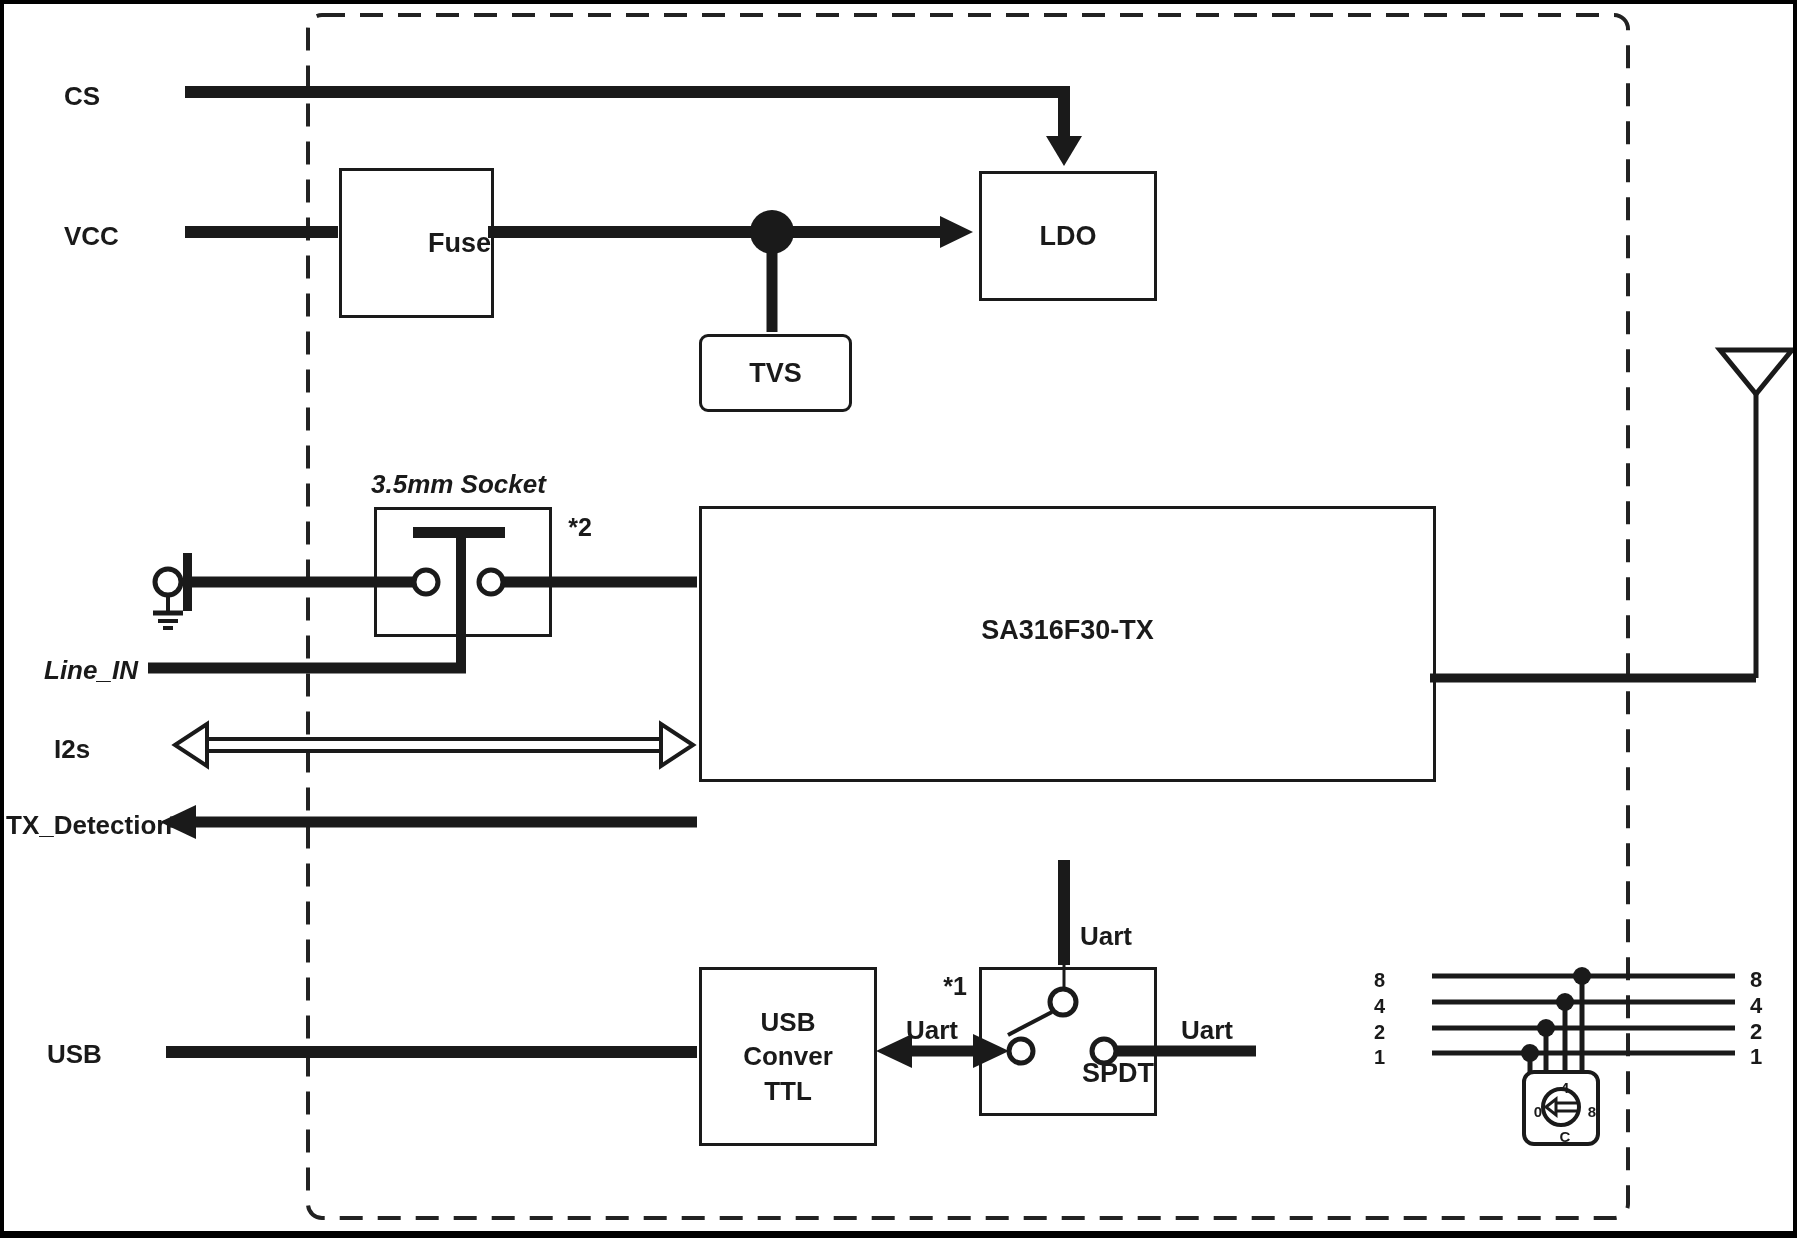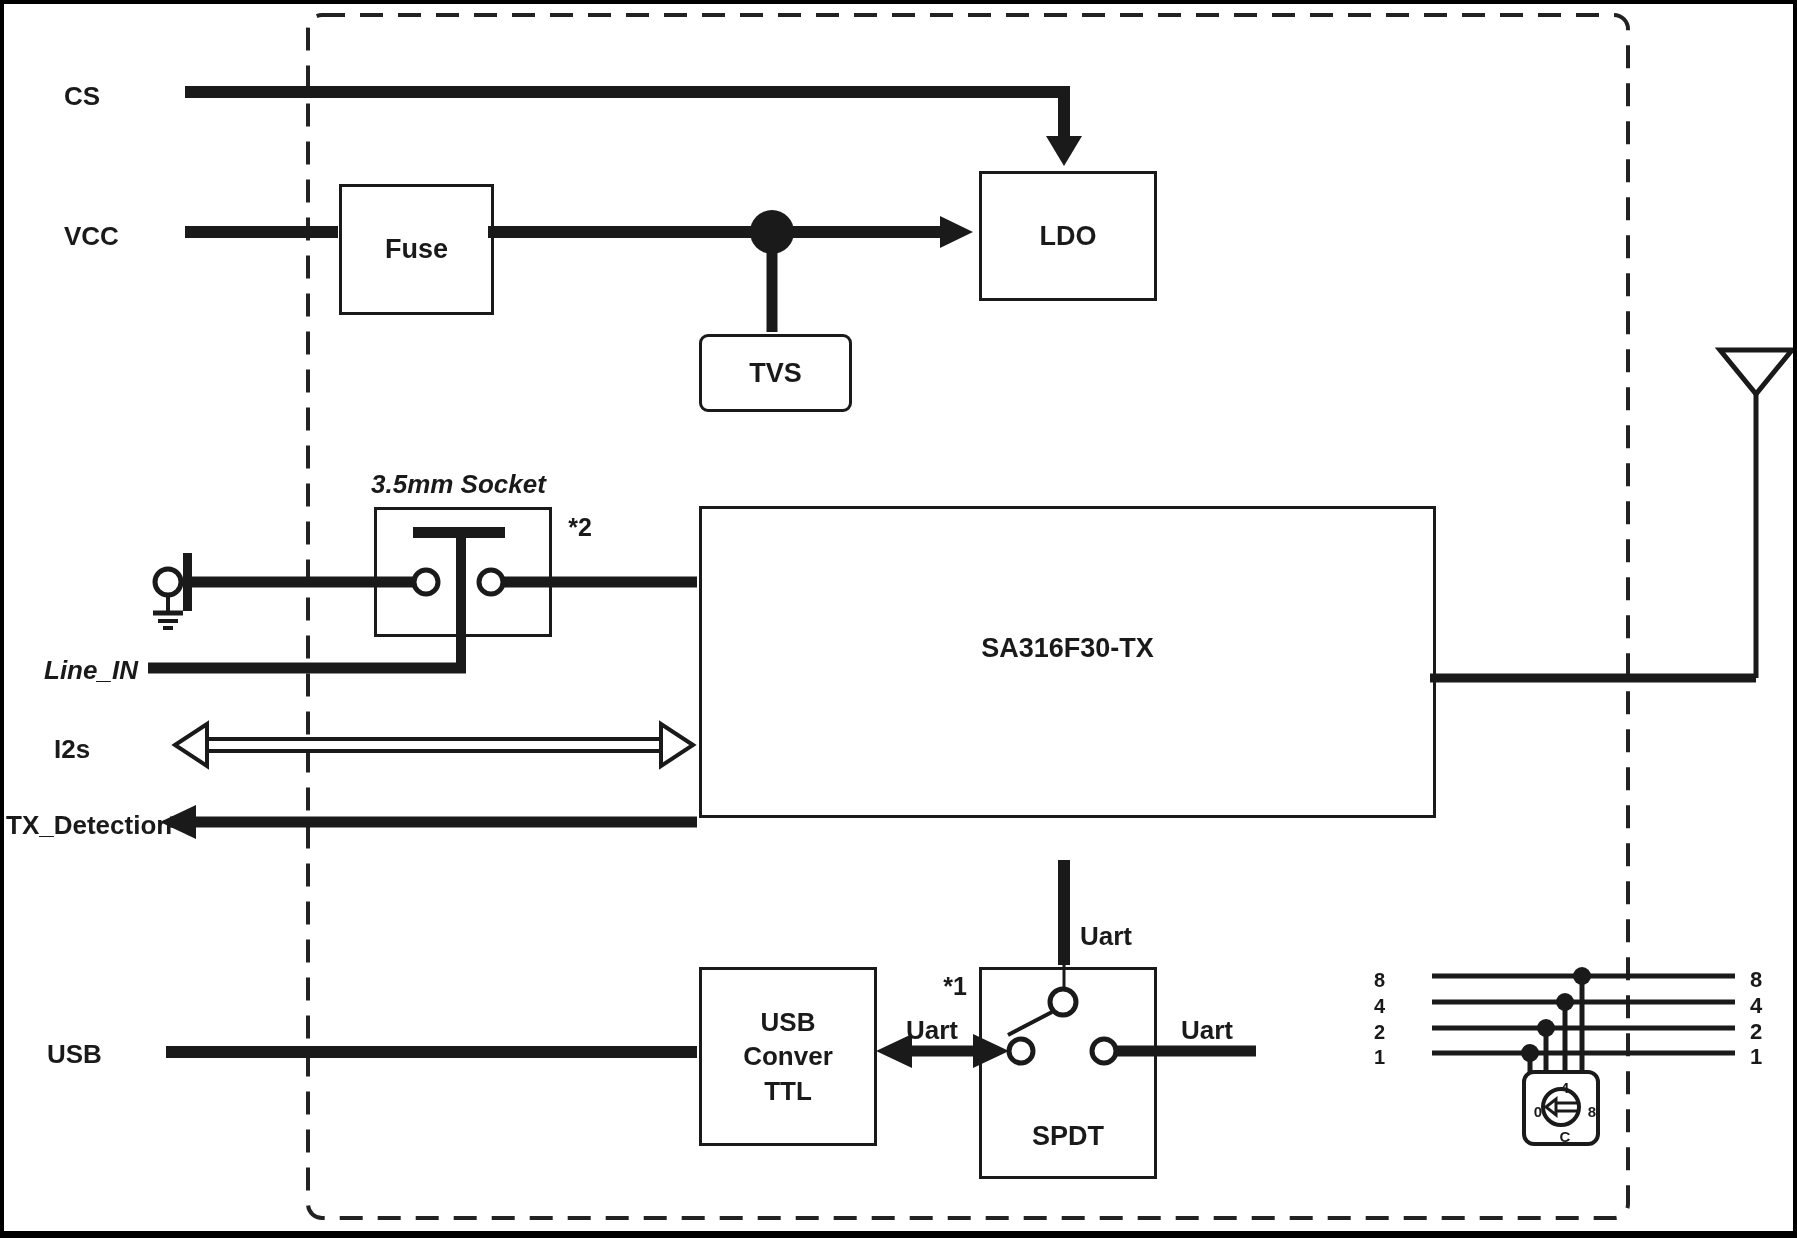--- a/index.html
+++ b/index.html
@@ -114,47 +114,47 @@
     <path d="M1546 1028 V1074" stroke="#1a1a1a" stroke-width="5"></path>
     <path d="M1530 1053 V1074" stroke="#1a1a1a" stroke-width="5"></path>
 
     <rect x="1524" y="1072" width="74" height="72" rx="10" fill="#fff" stroke="#1a1a1a" stroke-width="4"></rect>
     <circle cx="1561" cy="1107" r="18" fill="#fff" stroke="#1a1a1a" stroke-width="4"></circle>
     <path d="M1552 1103 H1577" stroke="#1a1a1a" stroke-width="3"></path>
     <path d="M1552 1111 H1577" stroke="#1a1a1a" stroke-width="3"></path>
     <polygon points="1546,1107 1556,1099 1556,1115" fill="#fff" stroke="#1a1a1a" stroke-width="3"></polygon>
   </svg>
 
-  <div class="box" style="left:335px;top:180px;width:155px;height:131px;">
+  <div class="box" style="left:335px;top:164px;width:155px;height:150px;justify-content:flex-end;">
     <span>Fuse</span>
   </div>
 
   <div class="box" style="left:695px;top:330px;width:153px;height:78px;border-radius:9px;">
     <span>TVS</span>
   </div>
 
   <div class="box" style="left:975px;top:167px;width:178px;height:130px;">
     <span>LDO</span>
   </div>
 
   <div class="box" style="left:370px;top:503px;width:178px;height:130px;"></div>
 
-  <div class="box" style="left:695px;top:502px;width:737px;height:312px;">
+  <div class="box" style="left:695px;top:502px;width:737px;height:276px;">
     <span style="margin-bottom:28px;">SA316F30-TX</span>
   </div>
 
   <div class="box" style="left:695px;top:963px;width:178px;height:179px;font-size:26px;">
     <div class="stack">
       <span>USB</span>
       <span>Conver</span>
       <span>TTL</span>
     </div>
   </div>
 
-  <div class="box" style="left:975px;top:963px;width:178px;height:212px;">
+  <div class="box" style="left:975px;top:963px;width:178px;height:149px;text-align:right;">
     <span style="position:absolute;left:0;right:0;bottom:24px;">SPDT</span>
   </div>
 
 
   <div class="lbl small r" style="left:1370px;top:976px;width:55px;">8</div>
   <div class="lbl small r" style="left:1370px;top:1002px;width:55px;">4</div>
   <div class="lbl small r" style="left:1370px;top:1028px;width:55px;">2</div>
   <div class="lbl small r" style="left:1370px;top:1053px;width:55px;">1</div>
 
   <div class="lbl buslbl" style="left:1746px;top:976px;">8</div>

